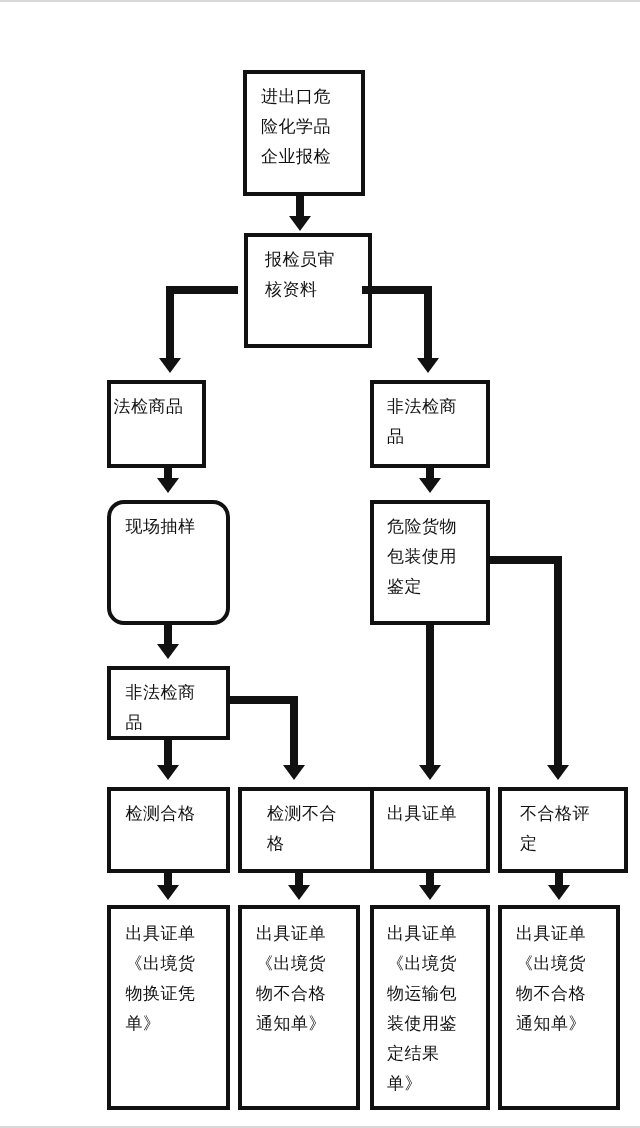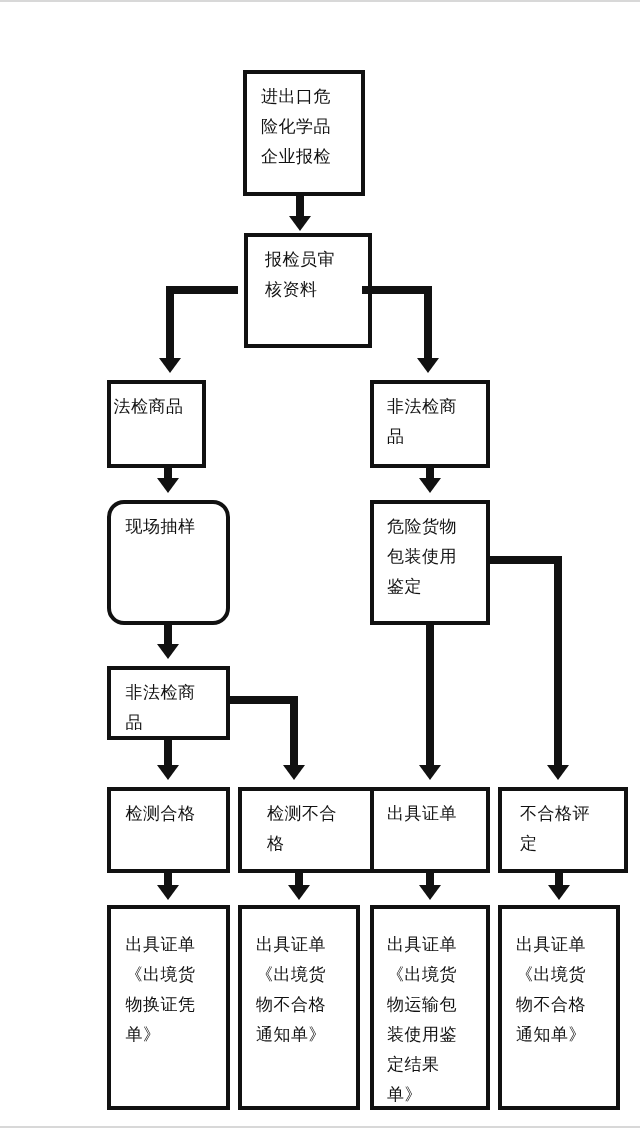--- a/index.html
+++ b/index.html
@@ -37,21 +37,21 @@
   .node .label{
     font-size:17px;
     line-height:30px;
     color:#111111;
     text-align:left;
     letter-spacing:0.5px;
     width:86px;
     word-break:break-all;
     white-space:normal;
   }
-  .node.tall{padding-top:21px;}
+  .node.tall{padding-top:10px;}
   
   .ln{
     position:absolute;
     background:#111111;
   }
   .arrowhead{
     position:absolute;
     width:0;height:0;
     border-left:11px solid transparent;
     border-right:11px solid transparent;

